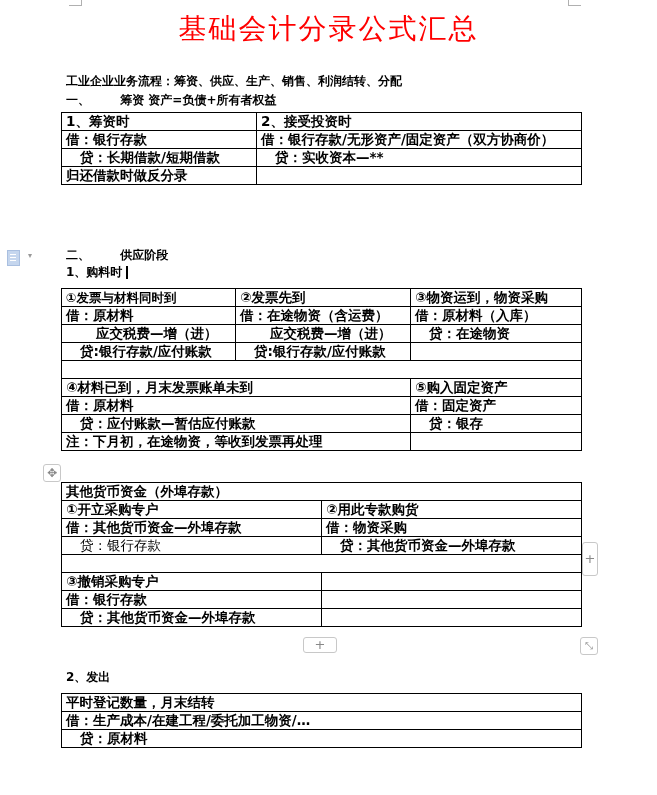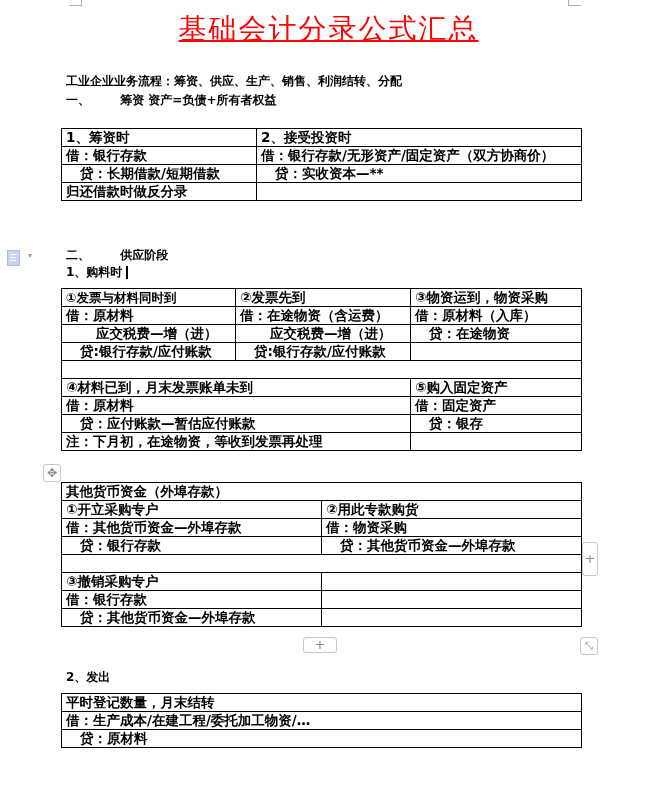--- a/index.html
+++ b/index.html
@@ -7,21 +7,21 @@
     width:657px; height:795px; position:relative; overflow:hidden;
     background:#ffffff;
     font-family:"DejaVu Sans", "Liberation Sans", sans-serif;
     color:#000;
   }
   .abs { position:absolute; }
   .corner-mark { position:absolute; border-color:#b0b0b0; border-style:solid; width:12px; height:6px; }
   .title {
     position:absolute; left:0; width:657px; top:10px; text-align:center;
     font-family:"DejaVu Serif", "Liberation Serif", serif;
-    color:#ff0000; font-size:28px; letter-spacing:2px;text-decoration:underline;
+    color:#ff0000; font-size:28px; letter-spacing:2px;
   }
   .line {
     position:absolute; font-size:12px; font-weight:bold; white-space:nowrap;margin-top:12px;
   }
   table.doc {
     position:absolute; border-collapse:collapse; table-layout:fixed;
     font-size:13.5px; font-weight:bold;
   }
   table.doc td {
     border:1.5px solid #000; padding:0 0 0 4px; height:17px; line-height:17px;
@@ -44,21 +44,21 @@
 
 <div class="title">基础会计分录公式汇总</div>
 
 <div class="line" style="left:66px; top:61px; text-decoration:none;">工业企业业务流程：筹资、供应、生产、销售、利润结转、分配</div>
 
 <div class="line" style="left:66px; top:80px;">
   <span>一、</span>
   <span style="margin-left:26px;">筹资 资产=负债+所有者权益</span>
 </div>
 
-<table class="doc" style="left:61px; top:128px; width:520px;padding-left:32px;">
+<table class="doc" style="left:61px; top:112px; width:520px;padding-left:32px;">
   <colgroup>
       <col style="width:195px">
       <col style="width:325px">
     </colgroup>
   <tbody>
       <tr>
     <td>1、筹资时</td>
     <td>2、接受投资时</td>
   </tr>
   <tr>
@@ -157,21 +157,21 @@
   </tr>
   <tr>
     <td style="font-weight:bold;">①开立采购专户</td>
     <td style="font-weight:bold;">②用此专款购货</td>
   </tr>
   <tr>
     <td class="red" style="font-weight:bold;">借：其他货币资金—外埠存款</td>
     <td class="red" style="font-weight:bold;">借：物资采购</td>
   </tr>
   <tr>
-    <td class="red ind1" style="font-weight:bold;margin-top:40px;">贷：银行存款</td>
+    <td class="red ind1" style="font-weight:normal;margin-top:40px;">贷：银行存款</td>
     <td class="red ind1" style="font-weight:bold;">贷：其他货币资金—外埠存款</td>
   </tr>
   <tr>
     <td colspan="2"></td>
   </tr>
   <tr>
     <td style="font-weight:bold;">③撤销采购专户</td>
     <td></td>
   </tr>
   <tr>

